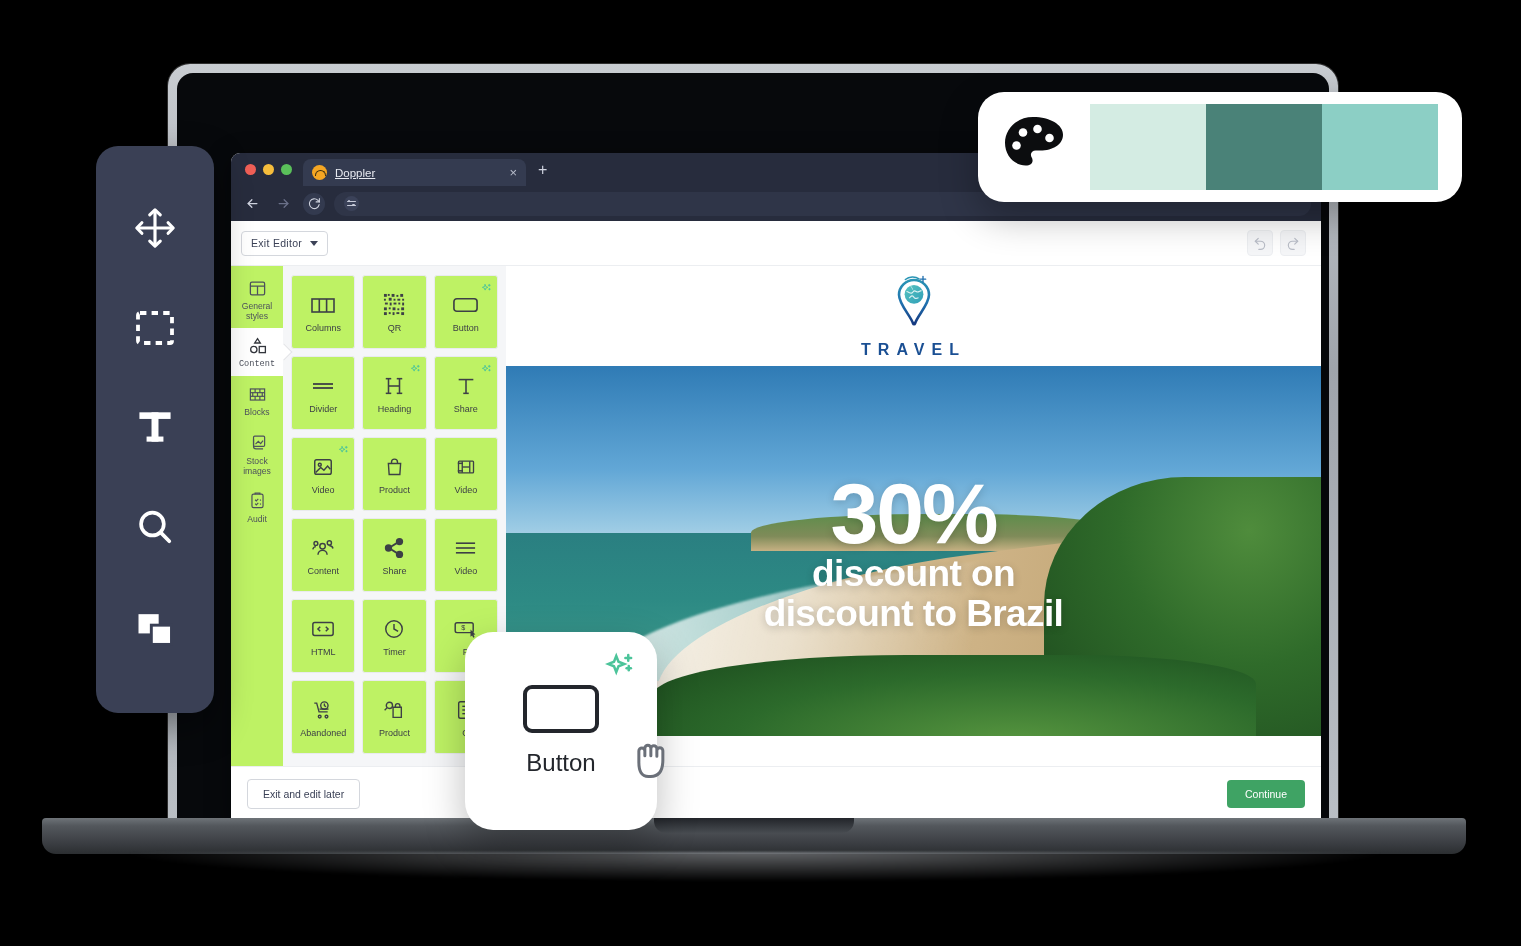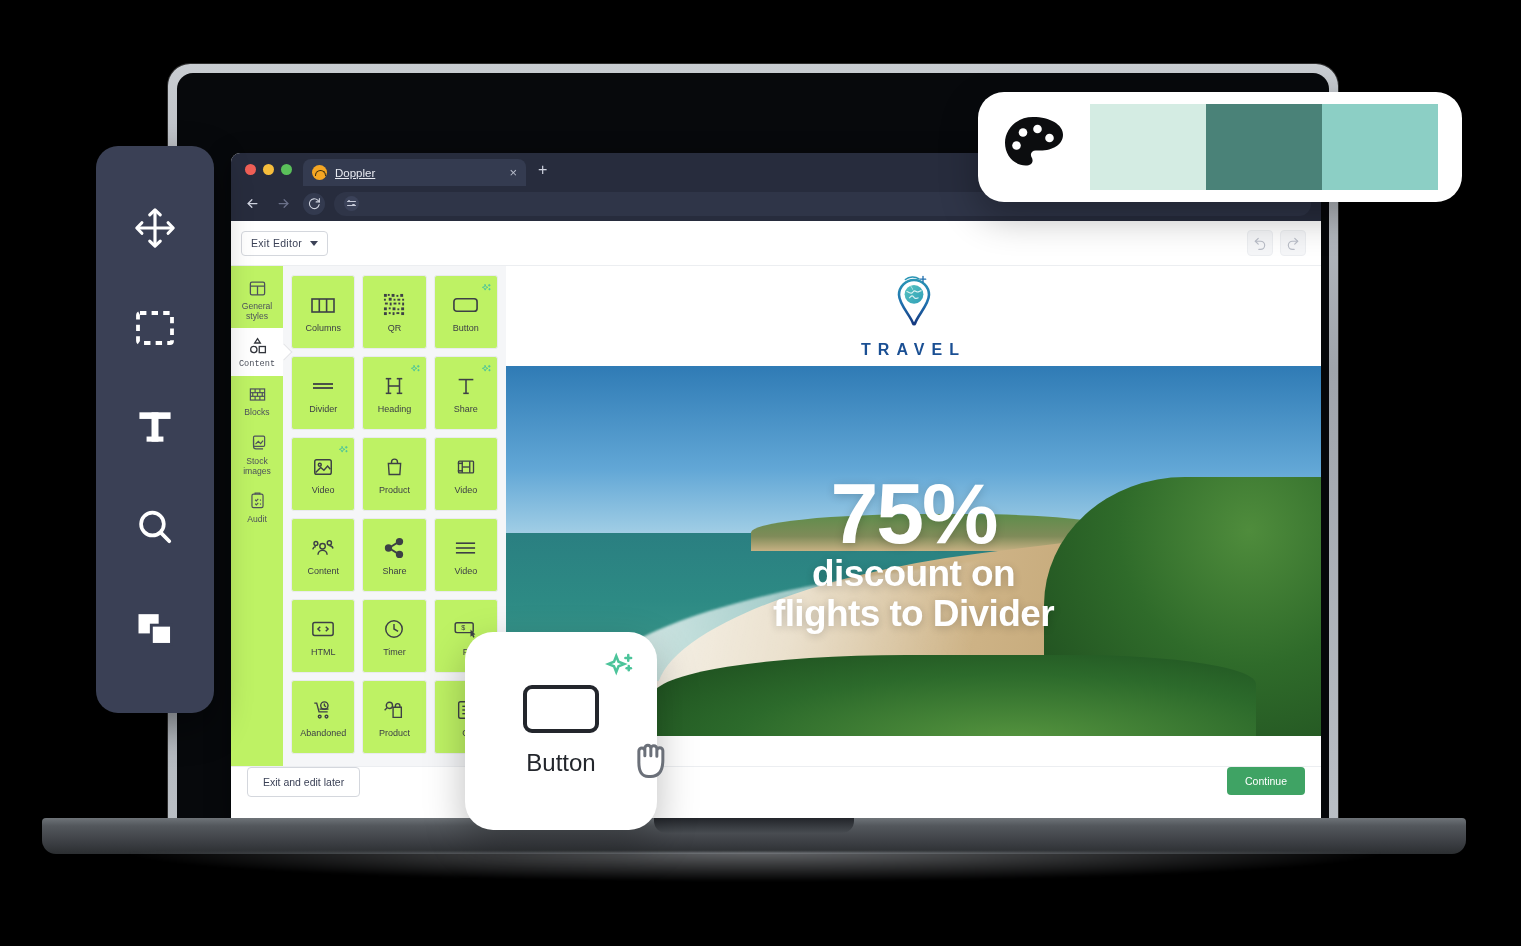--- a/index.html
+++ b/index.html
@@ -208,21 +208,21 @@
   .hero-cta {
     margin-top: 23px; height: 46px; padding: 0 34px; border-radius: 23px;
     display: flex; align-items: center; justify-content: center;
     color: #fff; font-size: 13px; font-weight: 700; letter-spacing: .7px;
   }
   .email-tail { height: 20px; background: #fff; }
 
   
   .editor-foot {
     height: 55px; background: #fff; border-top: 1px solid #eceef1;
-    display: flex; align-items: flex-start; justify-content: space-between; padding: 0 16px;
+    display: flex; align-items: center; justify-content: space-between; padding: 0 16px;
   }
   .ghost-btn {
     border: 1px solid #d4d7dd; border-radius: 4px; height: 30px; padding: 0 15px;
     display: flex; align-items: center; font-size: 10.5px; color: #3c4257; background: #fff;
   }
   .green-btn {
     background: #3fa364; border-radius: 4px; height: 28px; padding: 0 18px;
     display: flex; align-items: center; color: #fff; font-size: 10.5px;
   }
 
@@ -710,23 +710,23 @@
                 <div class="hero">
                   <div class="hero-sky"></div>
                   <div class="hero-ocean"></div>
                   <div class="hero-headland"></div>
                   <div class="hero-beach"></div>
                   <div class="hero-surf"></div>
                   <div class="hero-jungle-r"></div>
                   <div class="hero-jungle-b"></div>
 
                   <div class="hero-content">
-                    <div class="hero-pct">75%</div>
+                    <div class="hero-pct">30%</div>
                     <div class="hero-l1">discount on</div>
-                    <div class="hero-l2">flights to Divider</div>
+                    <div class="hero-l2">discount to Brazil</div>
                   </div>
                 </div>
 
                 <div class="email-tail"></div>
               </div>
             </div>
 
           </div>
 
           <div class="editor-foot">

